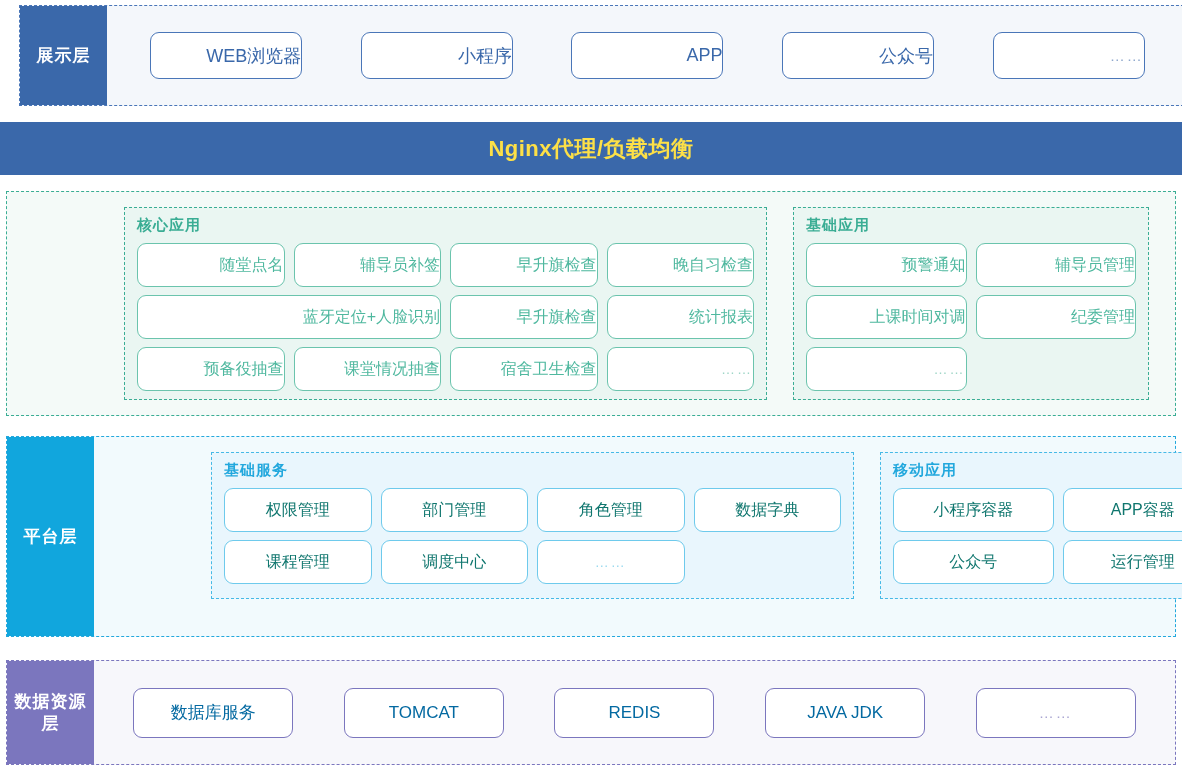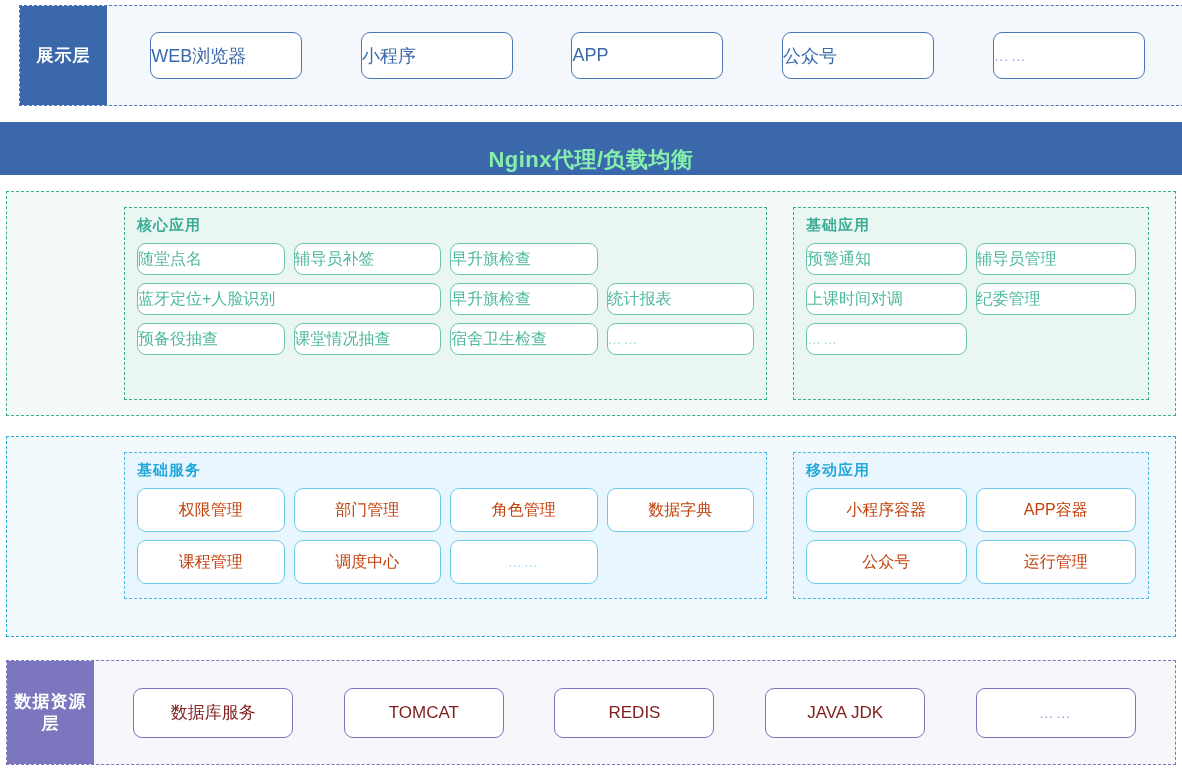--- a/index.html
+++ b/index.html
@@ -44,32 +44,32 @@
   #presentation-layer .layer-label { background: #3a68aa; }
   #presentation-layer .layer-body {
     justify-content: space-around;
     padding: 0 14px;
   }
   .chip-blue {
     width: 152px; height: 47px;
     border: 1px solid #4a76b8;
     border-radius: 9px;
     background: #ffffff;
-    display: flex; align-items: center; justify-content: flex-start;
+    display: flex; align-items: center; justify-content: flex-end;
     color: #3a68aa; font-size: 18px;
   }
   .chip-blue.dots { color: #8fa8cd; letter-spacing: 2px; font-size: 15px; }
 
   
   #nginx-bar {
     position: absolute;
     left: 0; top: 122px; width: 1182px; height: 53px;
     background: #3a68aa;
-    color: #86efac;
-    display: flex; align-items: flex-end; justify-content: center;
+    color: #fde047;
+    display: flex; align-items: center; justify-content: center;
     font-size: 22px; font-weight: bold; letter-spacing: 0.5px;
   }
 
   
   #application-layer {
     left: 6px; top: 191px; width: 1170px; height: 225px;
     border: 1px dashed #3aad94;
     background: #f4faf8;
   }
   #application-layer .layer-label { background: #3dad94; }
@@ -84,25 +84,25 @@
     text-align: left;
     font-size: 15px;
     font-weight: bold;
     color: #3aad94;
     margin-bottom: 8px;
     letter-spacing: 1px;
   }
   .grid { display: grid; gap: 8px 9px; }
 
   .chip-green {
-    height: 32px;
+    height: 44px;
     border: 1px solid #6bc4ad;
     border-radius: 9px;
     background: #ffffff;
-    display: flex; align-items: center; justify-content: flex-start;
+    display: flex; align-items: center; justify-content: flex-end;
     color: #4fb89f; font-size: 16px;
   }
   .chip-green.dots { color: #9fd6c7; letter-spacing: 2px; font-size: 14px; }
 
   #core-app-group { left: 117px; top: 15px; width: 643px; height: 193px; }
   #core-app-group .grid { grid-template-columns: repeat(4, 1fr); }
   #core-app-group .span2 { grid-column: span 2; }
 
   #basic-app-group { left: 786px; top: 15px; width: 356px; height: 193px; }
   #basic-app-group .grid { grid-template-columns: repeat(2, 1fr); }
@@ -117,21 +117,21 @@
 
   .group-box.blue { border-color: #46b9e6; background: #e9f6fd; }
   .group-title.blue { color: #23a8dd; }
 
   .chip-cyan {
     height: 44px;
     border: 1px solid #6ecaec;
     border-radius: 9px;
     background: #ffffff;
     display: flex; align-items: center; justify-content: center;
-    color: #c2410c; font-size: 16px;
+    color: #0f766e; font-size: 16px;
   }
   .chip-cyan.dots { color: #9adaef; letter-spacing: 2px; font-size: 14px; }
 
   #basic-service-group { left: 117px; top: 15px; width: 643px; height: 147px; }
   #basic-service-group .grid { grid-template-columns: repeat(4, 1fr); }
 
   #mobile-app-group { left: 786px; top: 15px; width: 356px; height: 147px; }
   #mobile-app-group .grid { grid-template-columns: repeat(2, 1fr); }
 
   
@@ -142,21 +142,21 @@
   }
   #data-layer .layer-label { background: #7b76be; }
   #data-layer .layer-body { justify-content: space-around; padding: 0 14px; }
 
   .chip-purple {
     width: 160px; height: 50px;
     border: 1px solid #7b76be;
     border-radius: 9px;
     background: #ffffff;
     display: flex; align-items: center; justify-content: center;
-    color: #7f1d1d; font-size: 17px;
+    color: #0369a1; font-size: 17px;
   }
   .chip-purple.dots { color: #a9a5d2; letter-spacing: 2px; font-size: 15px; }
 </style>
 </head>
 <body>
 
 <div class="page">
 
   <div class="layer" id="presentation-layer">
     <div class="layer-label">展示层</div>
@@ -191,20 +191,23 @@
         <div class="grid">
           <div class="chip-green">
             <span>随堂点名</span>
           </div>
           <div class="chip-green">
             <span>辅导员补签</span>
           </div>
           <div class="chip-green">
             <span>早升旗检查</span>
           </div>
+          <div class="chip-green">
+            <span>晚自习检查</span>
+          </div>
           <div class="chip-green span2">
             <span>蓝牙定位+人脸识别</span>
           </div>
           <div class="chip-green">
             <span>早升旗检查</span>
           </div>
           <div class="chip-green">
             <span>统计报表</span>
           </div>
           <div class="chip-green">
@@ -240,20 +243,21 @@
           <div class="chip-green dots">
             <span>……</span>
           </div>
         </div>
       </div>
 
     </div>
   </div>
 
   <div class="layer" id="platform-layer">
+    <div class="layer-label">平台层</div>
     <div class="layer-body">
 
       <div class="group-box blue" id="basic-service-group">
         <div class="group-title blue">基础服务</div>
         <div class="grid">
           <div class="chip-cyan">
             <span>权限管理</span>
           </div>
           <div class="chip-cyan">
             <span>部门管理</span>

